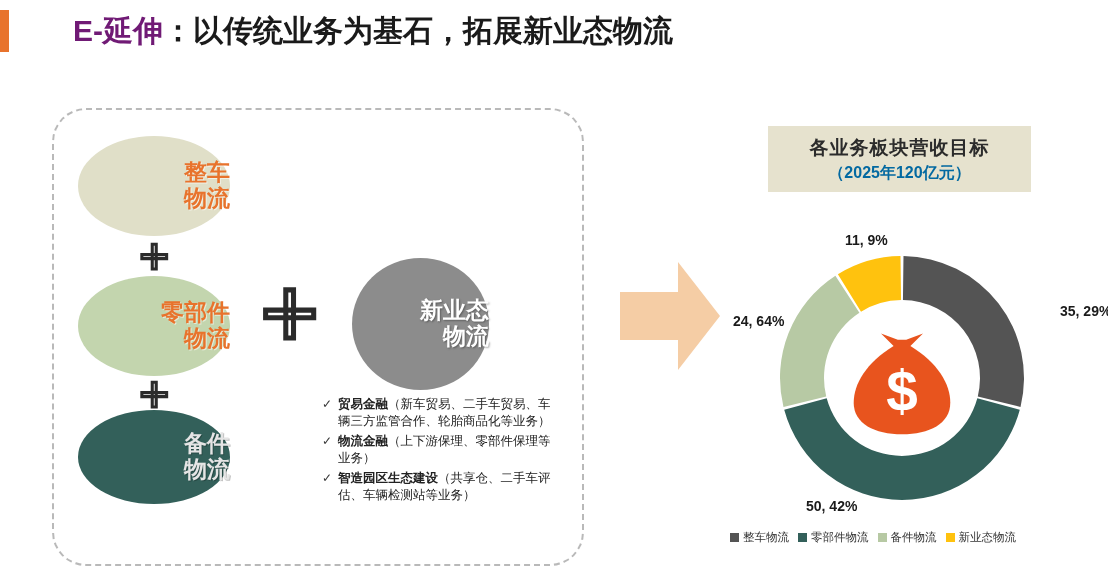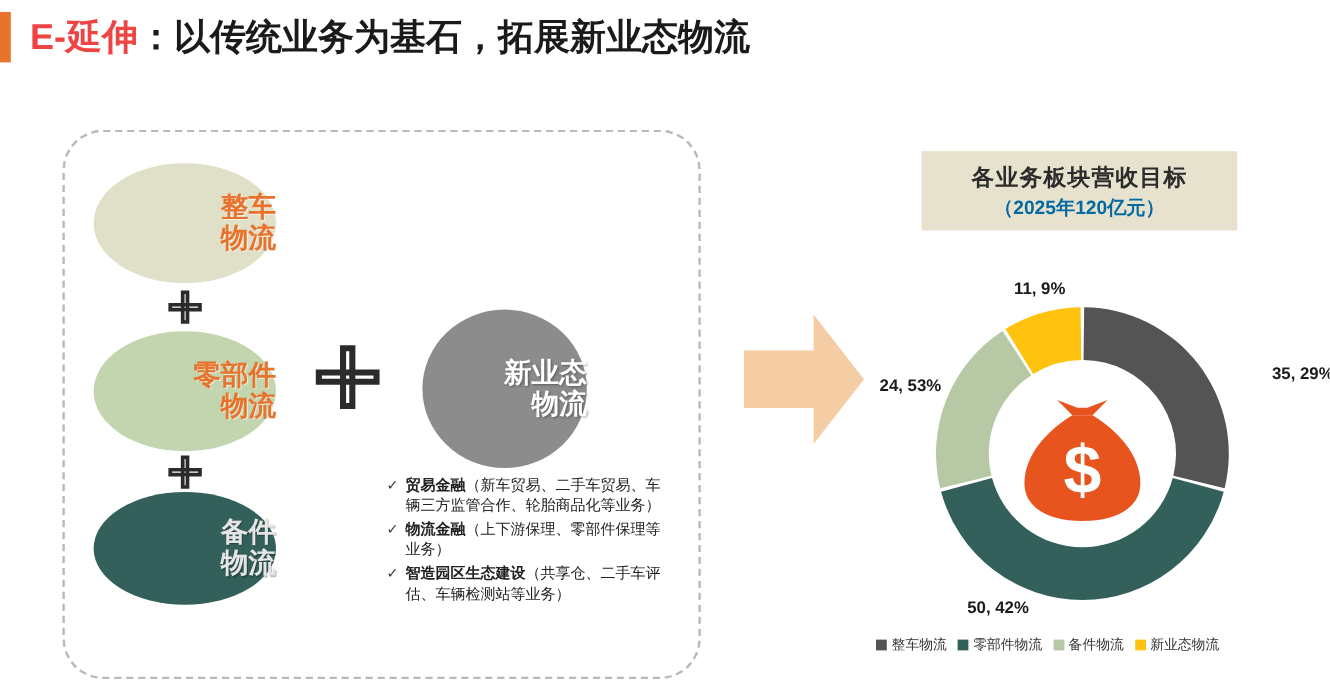--- a/index.html
+++ b/index.html
@@ -16,21 +16,21 @@
     position: absolute; left: 0; top: 10px;
     display: flex; align-items: center;
   }
   #title-accent {
     width: 9px; height: 42px; background: #e8732c; margin-right: 16px;
   }
   #title-text {
     font-size: 30px; font-weight: bold; color: #1a1a1a;
     white-space: nowrap; letter-spacing: 0px;
   }
-  #title-prefix { color: #ef4444; }
+  #title-prefix { color: #701a75; margin-left: 48px; }
 
   
   #left-panel {
     position: absolute; left: 52px; top: 108px;
     width: 532px; height: 458px;
     border: 2px dashed #b9b9b9;
     border-radius: 34px;
     background: #ffffff;
   }
 
@@ -204,21 +204,21 @@
     </g>
   <g id="money-bag" transform="translate(130,140) scale(1.05)">
     <path d="M -8,-40 L -20,-52 L -4,-46 L 4,-46 L 20,-52 L 8,-40 Z" fill="#e8541e"></path>
     <path d="M -8,-40 C -34,-24 -46,-4 -46,14 C -46,34 -26,44 0,44 C 26,44 46,34 46,14 C 46,-4 34,-24 8,-40 Z" fill="#e8541e"></path>
     <text x="0" y="22" text-anchor="middle" font-size="54" font-weight="bold" fill="#ffffff" font-family="Liberation Sans, sans-serif">$</text>
   </g>
 </svg>
 
 <div class="data-label" id="lbl-new">11, 9%</div>
 <div class="data-label" id="lbl-vehi">35, 29%</div>
-<div class="data-label" id="lbl-parts">24, 53%</div>
+<div class="data-label" id="lbl-parts">24, 64%</div>
 <div class="data-label" id="lbl-spare">50, 42%</div>
 
 <div id="legend">
     <div class="legend-item">
       <span class="legend-swatch" style="background: rgb(84, 84, 84);"></span>
       <span class="legend-label">整车物流</span>
     </div>
     <div class="legend-item">
       <span class="legend-swatch" style="background: rgb(51, 96, 90);"></span>
       <span class="legend-label">零部件物流</span>

